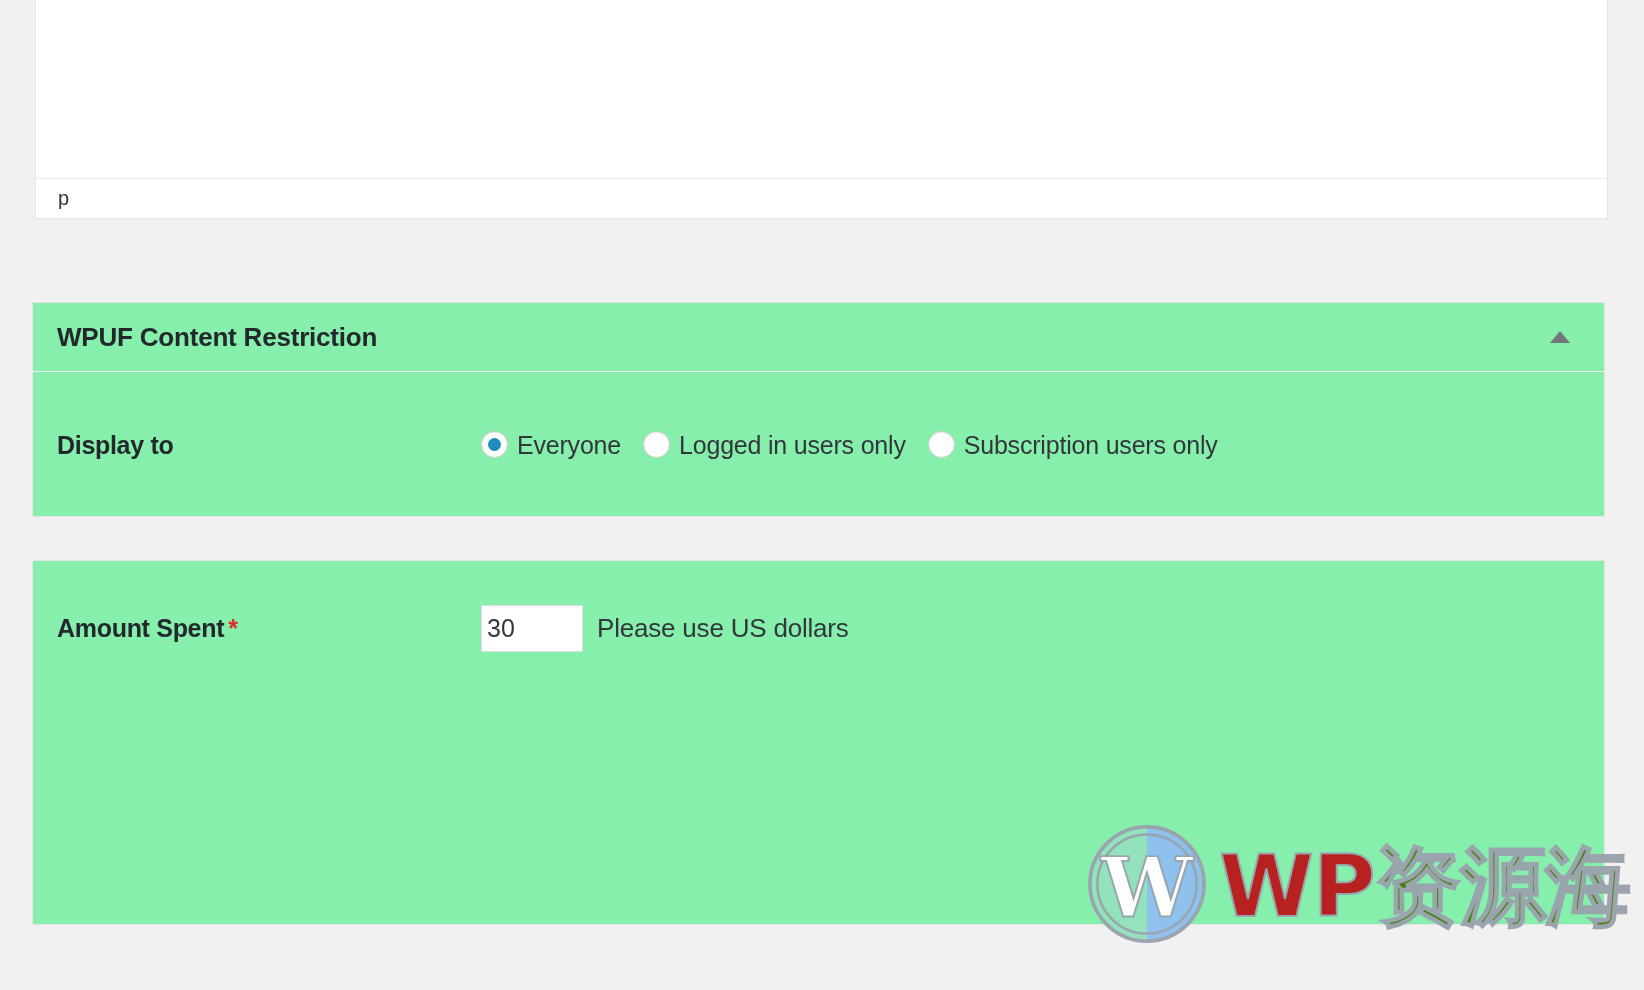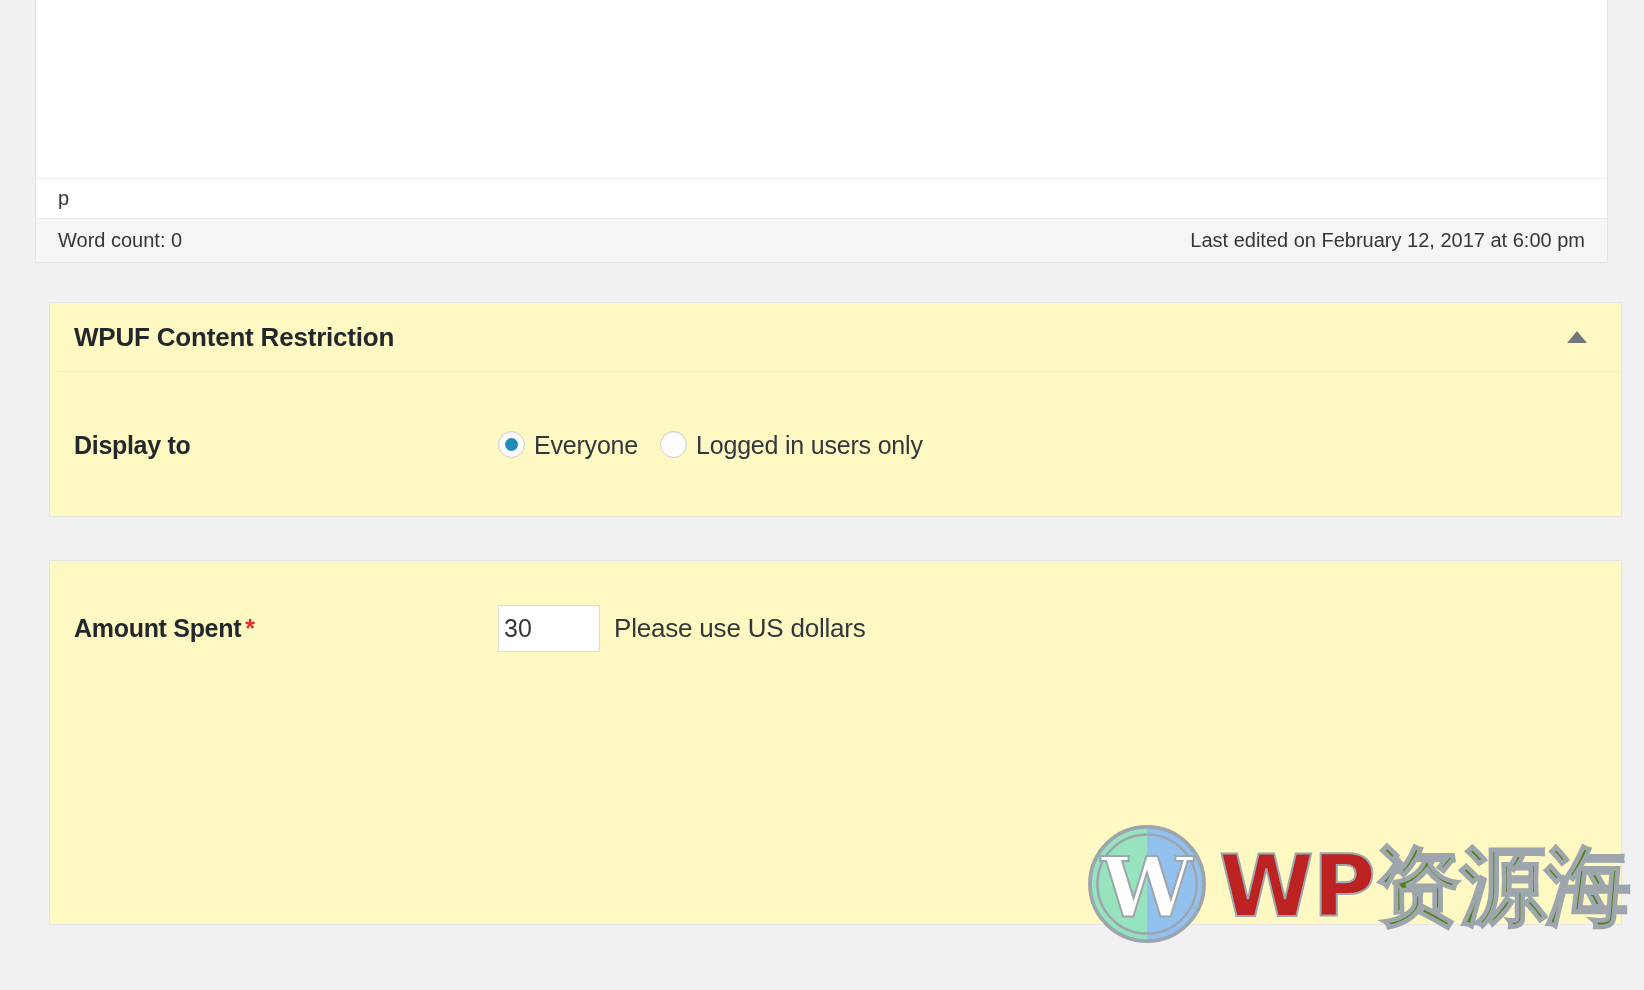--- a/index.html
+++ b/index.html
@@ -49,23 +49,23 @@
     align-items: center;
     justify-content: space-between;
     padding: 0 22px;
     font-size: 20px;
     color: #32373c;
   }
 
   
   .postbox {
     position: absolute;
-    left: 49px;
+    left: 32px;
     width: 1573px;
-    background: #fef9c3;
+    background: #86efac;
     border: 1px solid #e5e5e5;
   }
   #postbox-content-restriction { top: 302px; height: 215px; }
   #postbox-custom-fields      { top: 560px; height: 365px; }
 
   .postbox-header {
     height: 69px;
     display: flex;
     align-items: center;
     justify-content: space-between;
@@ -206,24 +206,20 @@
     -webkit-text-stroke: 2px #9aa3ad;
   }
 </style>
 </head>
 <body>
 
 <div id="editor-remnant">
   <div id="editor-canvas"></div>
   <div id="editor-path-row">
     <span>p</span>
-  </div>
-  <div id="editor-statusbar">
-    <span>Word count: 0</span>
-    <span>Last edited on February 12, 2017 at 6:00 pm</span>
   </div>
 </div>
 
 <div class="postbox" id="postbox-content-restriction">
   <div class="postbox-header">
     <span class="postbox-title">WPUF Content Restriction</span>
     <span class="toggle-indicator">
       <svg width="22" height="14" viewBox="0 0 22 14" aria-hidden="true">
         <polygon points="11,1 21,13 1,13" fill="#72777c"></polygon>
       </svg>
@@ -236,20 +232,24 @@
       </div>
       <div class="field-control">
         <div class="radio-group">
           <label class="radio-option">
             <span class="radio-dot checked"></span>
             <span class="radio-text">Everyone</span>
           </label>
           <label class="radio-option">
             <span class="radio-dot"></span>
             <span class="radio-text">Logged in users only</span>
+          </label>
+          <label class="radio-option">
+            <span class="radio-dot"></span>
+            <span class="radio-text">Subscription users only</span>
           </label>
         </div>
       </div>
     </div>
   </div>
 </div>
 
 <div class="postbox" id="postbox-custom-fields">
   <div class="postbox-body">
 

